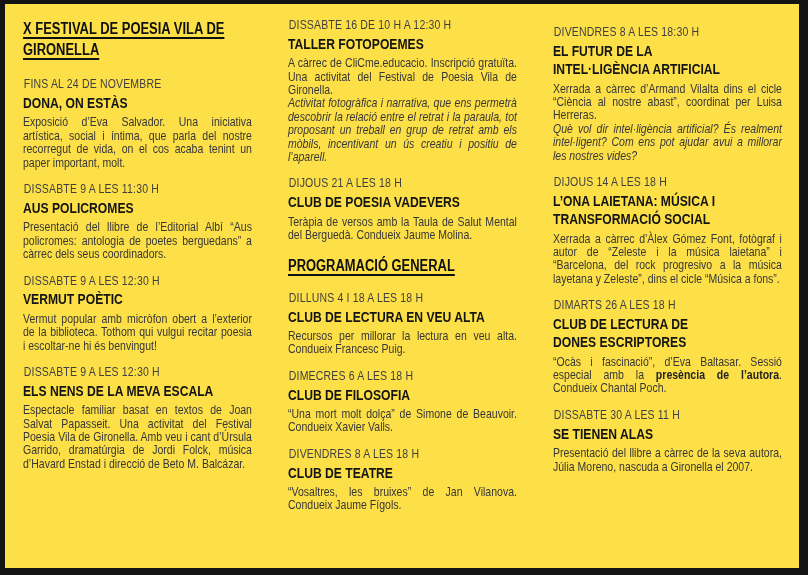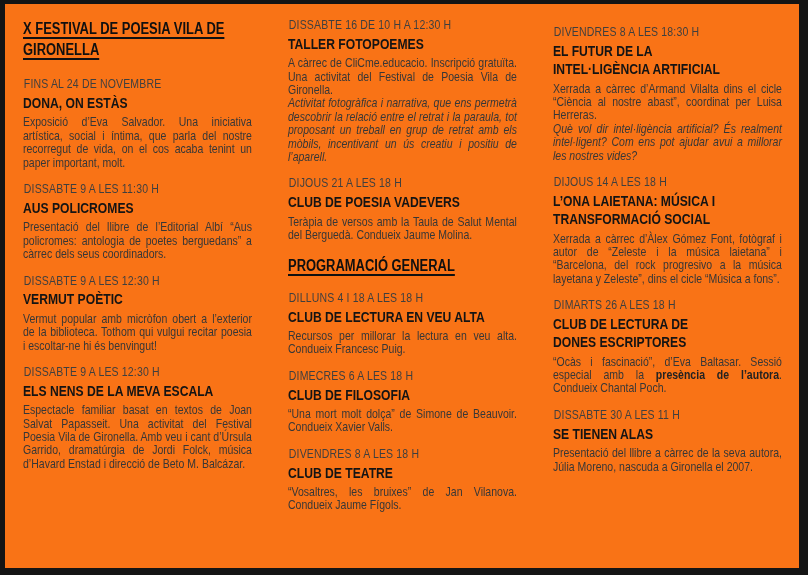--- a/index.html
+++ b/index.html
@@ -6,21 +6,21 @@
   body {
     width: 808px; height: 575px;
     background: #141414; 
     overflow: hidden;
     position: relative;
     font-family: "Liberation Sans", "DejaVu Sans", sans-serif;
   }
   .page {
     position: absolute;
     left: 5px; top: 4px; right: 9px; bottom: 7px;
-    background: #f97316;
+    background: #fde047;
   }
   .content { padding: 14px 0 0 18px; }
   .cols { display: flex; gap: 36px; }
   .col { width: 229px; flex: none; }
   
   .col-inner { width: 283px; transform: scaleX(0.809); transform-origin: 0 0; }
   .col-offset .col-inner { padding-top: 7px; }
 
   .heading {
     margin: 0 0 17px 0;

